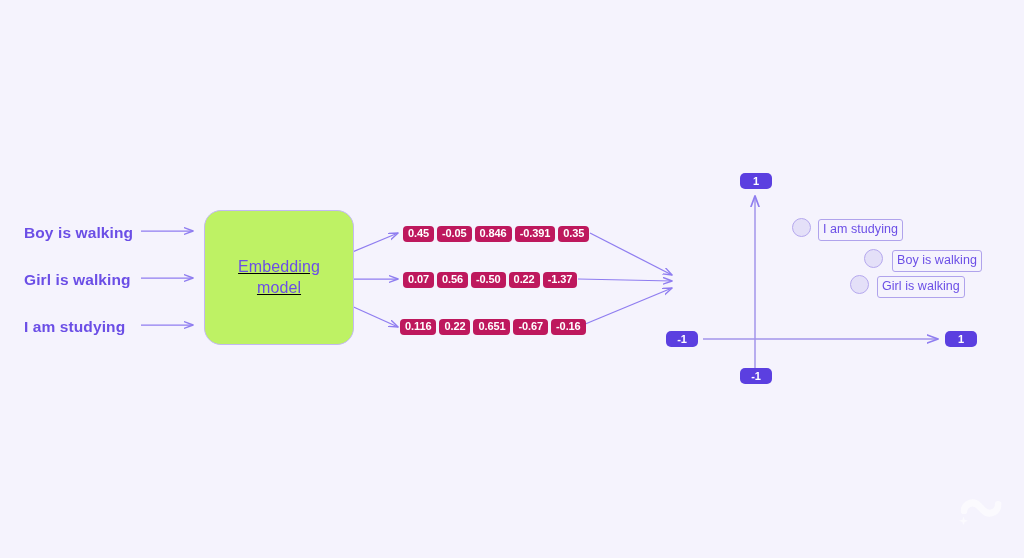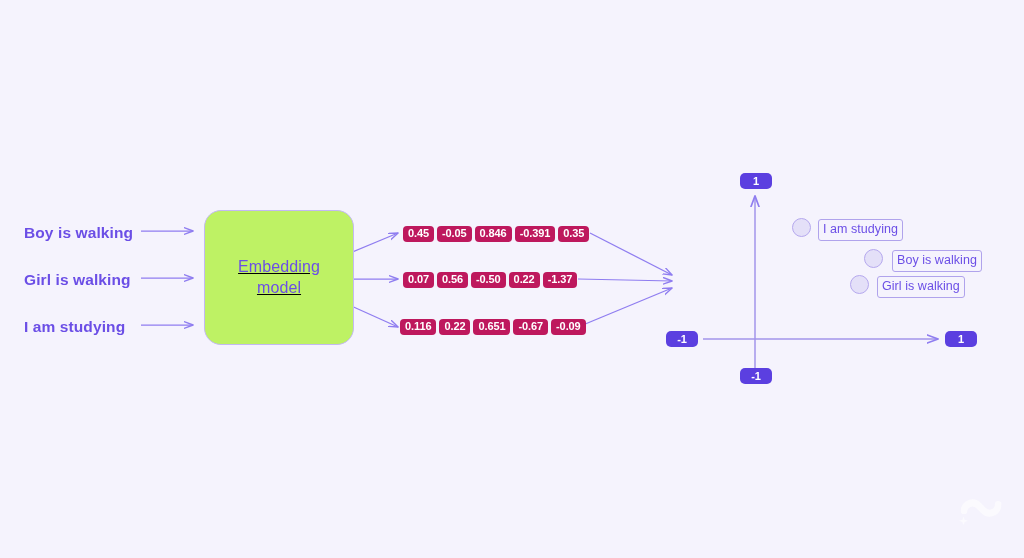--- a/index.html
+++ b/index.html
@@ -193,21 +193,21 @@
       <span class="vec-pill">0.56</span>
       <span class="vec-pill">-0.50</span>
       <span class="vec-pill">0.22</span>
       <span class="vec-pill">-1.37</span>
     </div>
   <div class="vector-row" id="vec-row-2" style="left:400px; top:318px;">
       <span class="vec-pill">0.116</span>
       <span class="vec-pill">0.22</span>
       <span class="vec-pill">0.651</span>
       <span class="vec-pill">-0.67</span>
-      <span class="vec-pill">-0.09</span>
+      <span class="vec-pill">-0.16</span>
     </div>
 
   <div class="axis-pill" style="left:740px; top:173px; width:32px; height:16px;">1</div>
   <div class="axis-pill" style="left:740px; top:368px; width:32px; height:16px;">-1</div>
   <div class="axis-pill" style="left:666px; top:331px; width:32px; height:16px;">-1</div>
   <div class="axis-pill" style="left:945px; top:331px; width:32px; height:16px;">1</div>
 
   <div class="point-dot" style="left:792px; top:218px;"></div>
   <div class="point-label" style="left:818px; top:219px;">I am studying</div>
 

